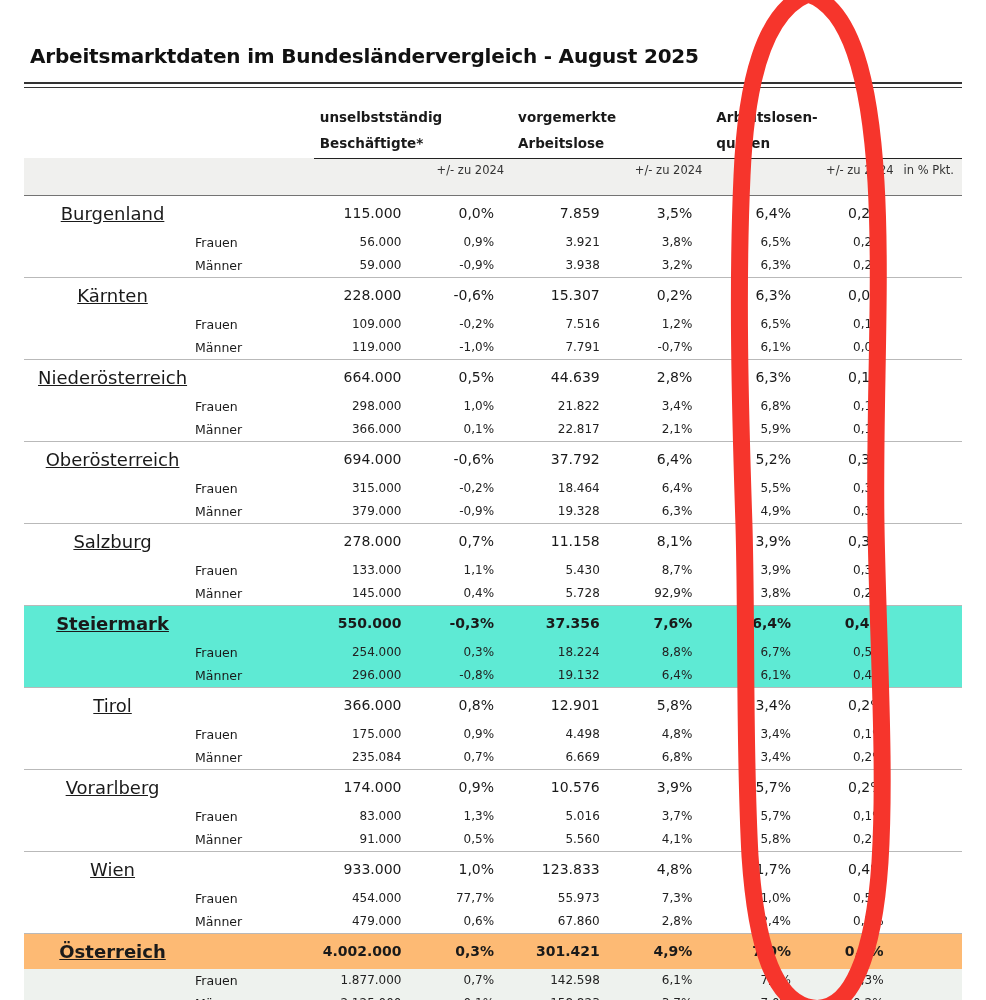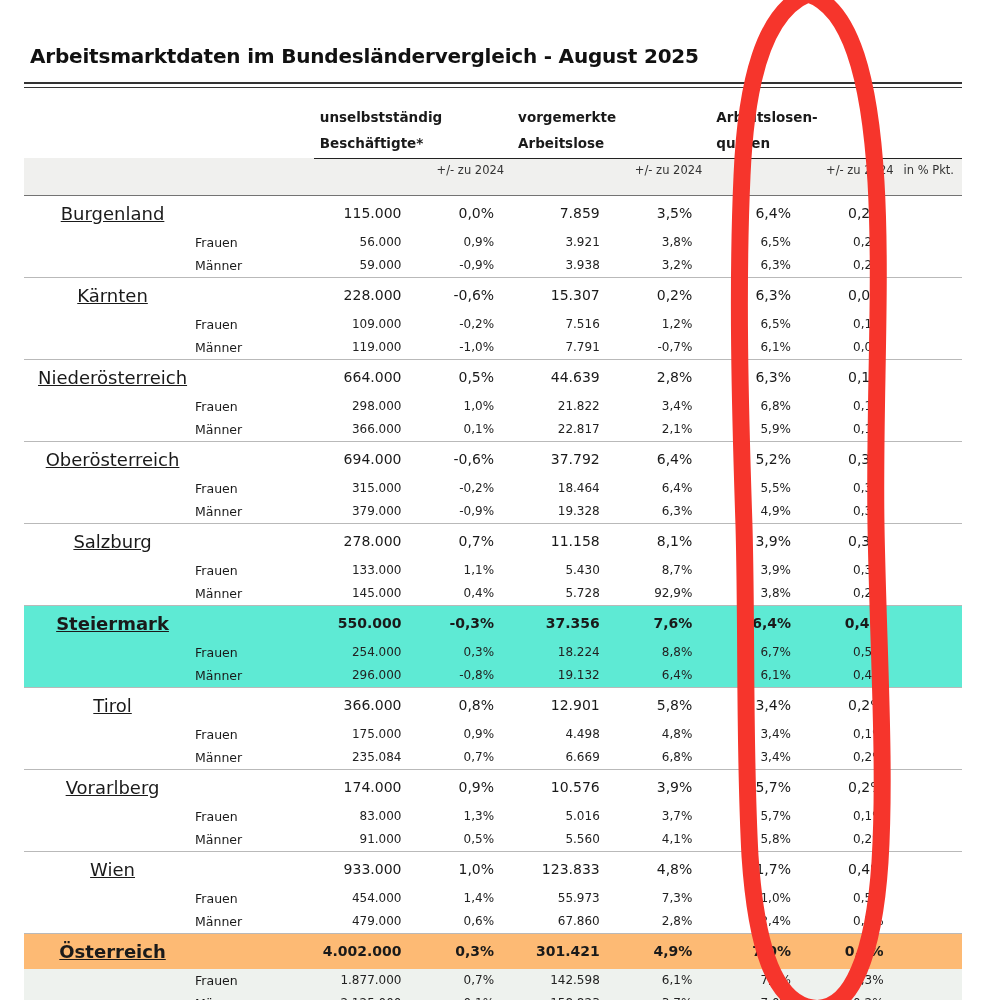--- a/index.html
+++ b/index.html
@@ -469,21 +469,21 @@
           <td class="num">123.833</td>
           <td class="num">4,8%</td>
           <td class="num">11,7%</td>
           <td class="num">0,4%</td>
           <td></td>
         </tr>
         <tr class="sub">
           <td></td>
           <td class="sub-name">Frauen</td>
           <td class="num">454.000</td>
-          <td class="num">1,4%</td>
+          <td class="num">77,7%</td>
           <td class="num">55.973</td>
           <td class="num">7,3%</td>
           <td class="num">11,0%</td>
           <td class="num">0,5%</td>
           <td></td>
         </tr>
         <tr class="sub">
           <td></td>
           <td class="sub-name">Männer</td>
           <td class="num">479.000</td>

